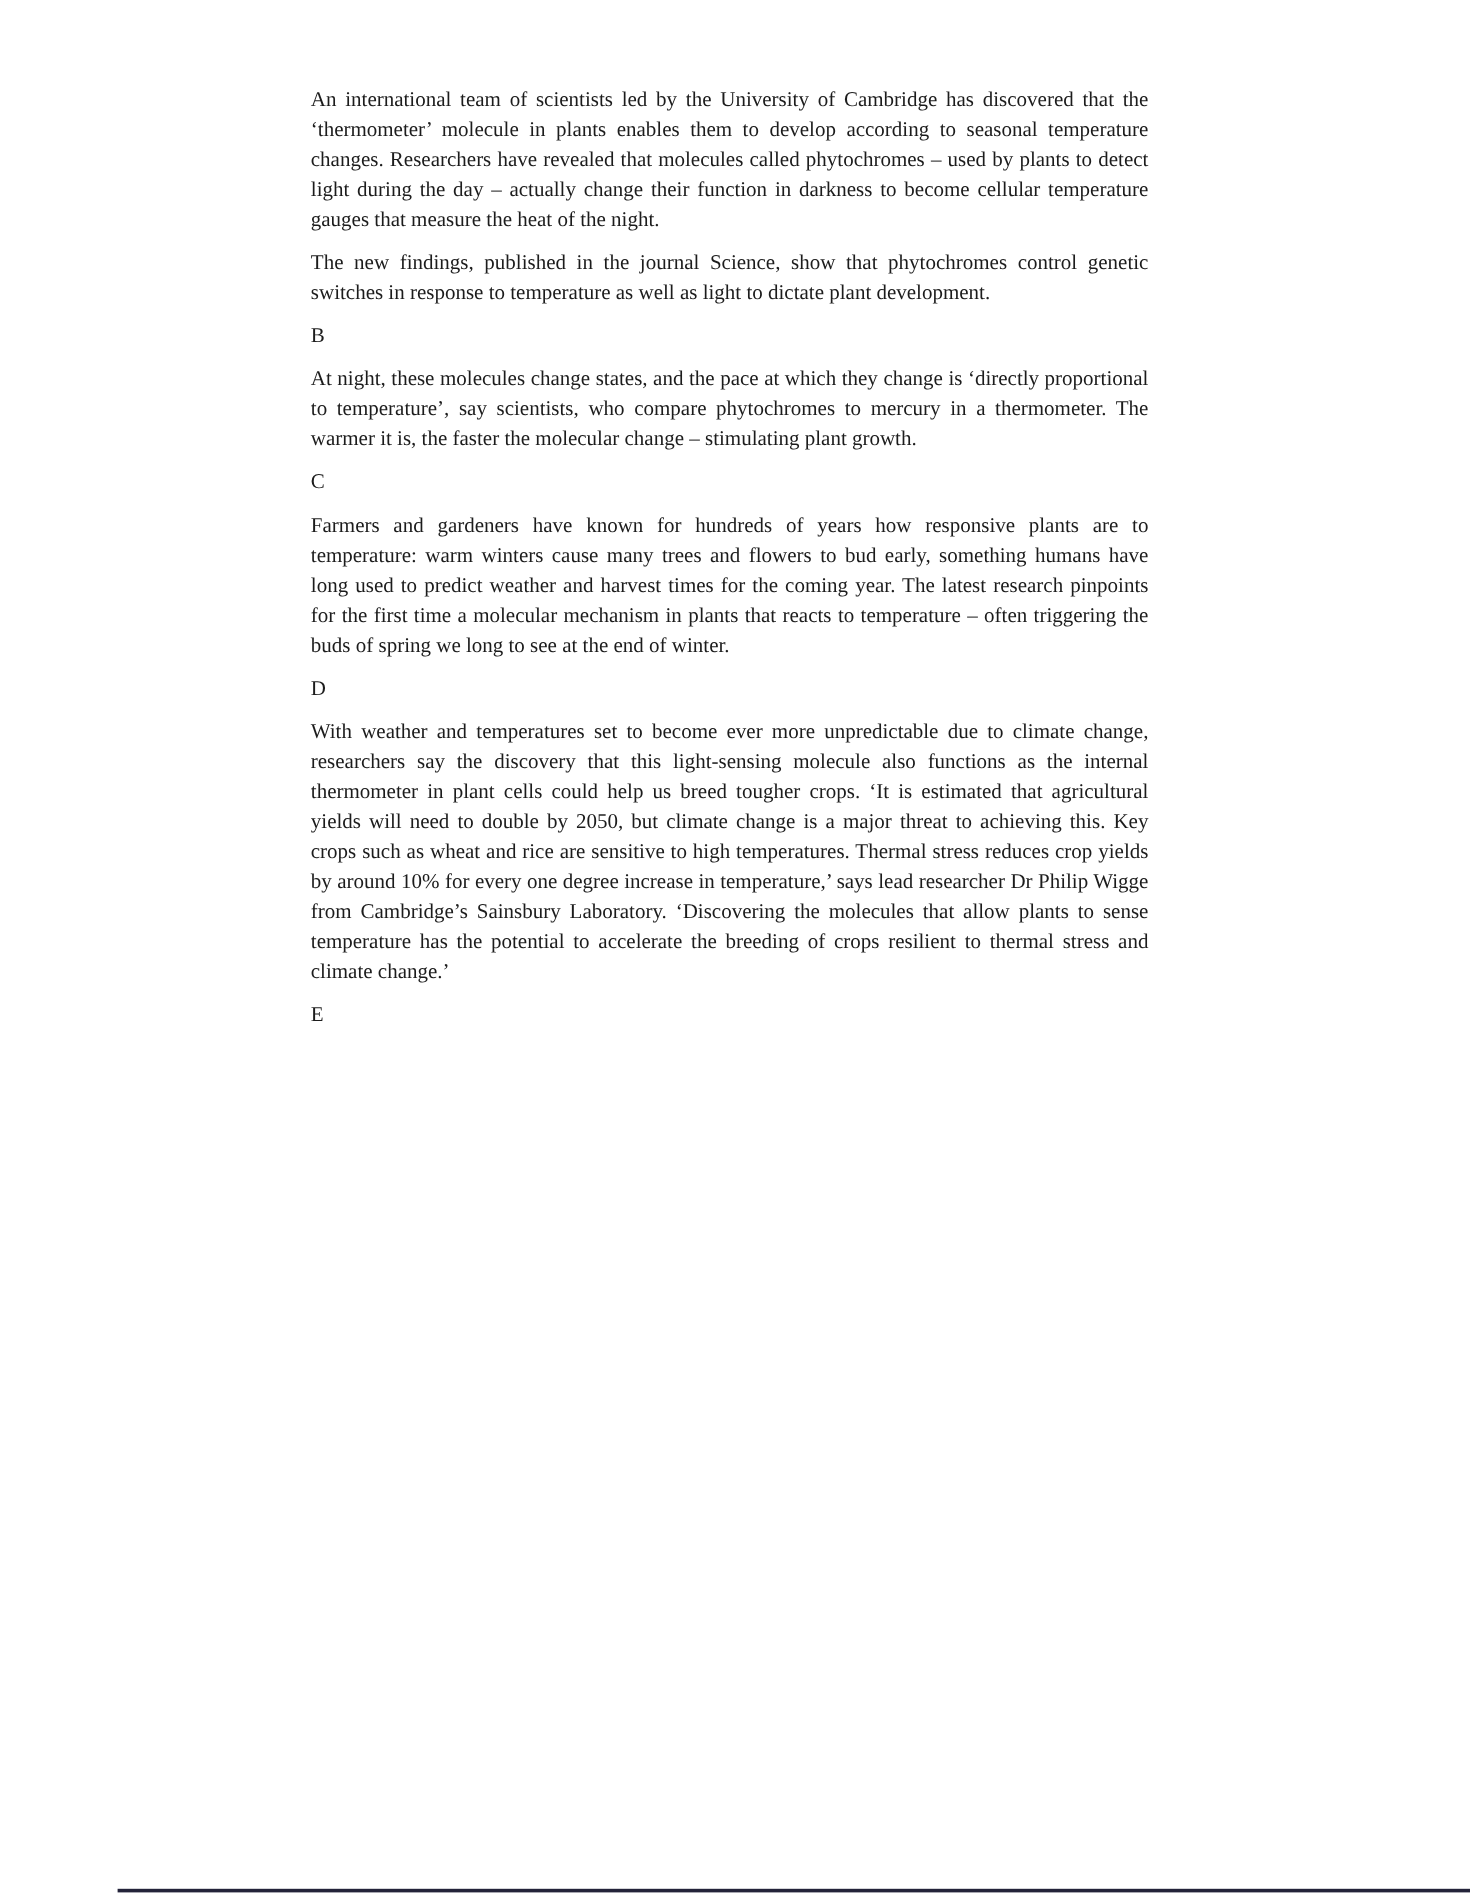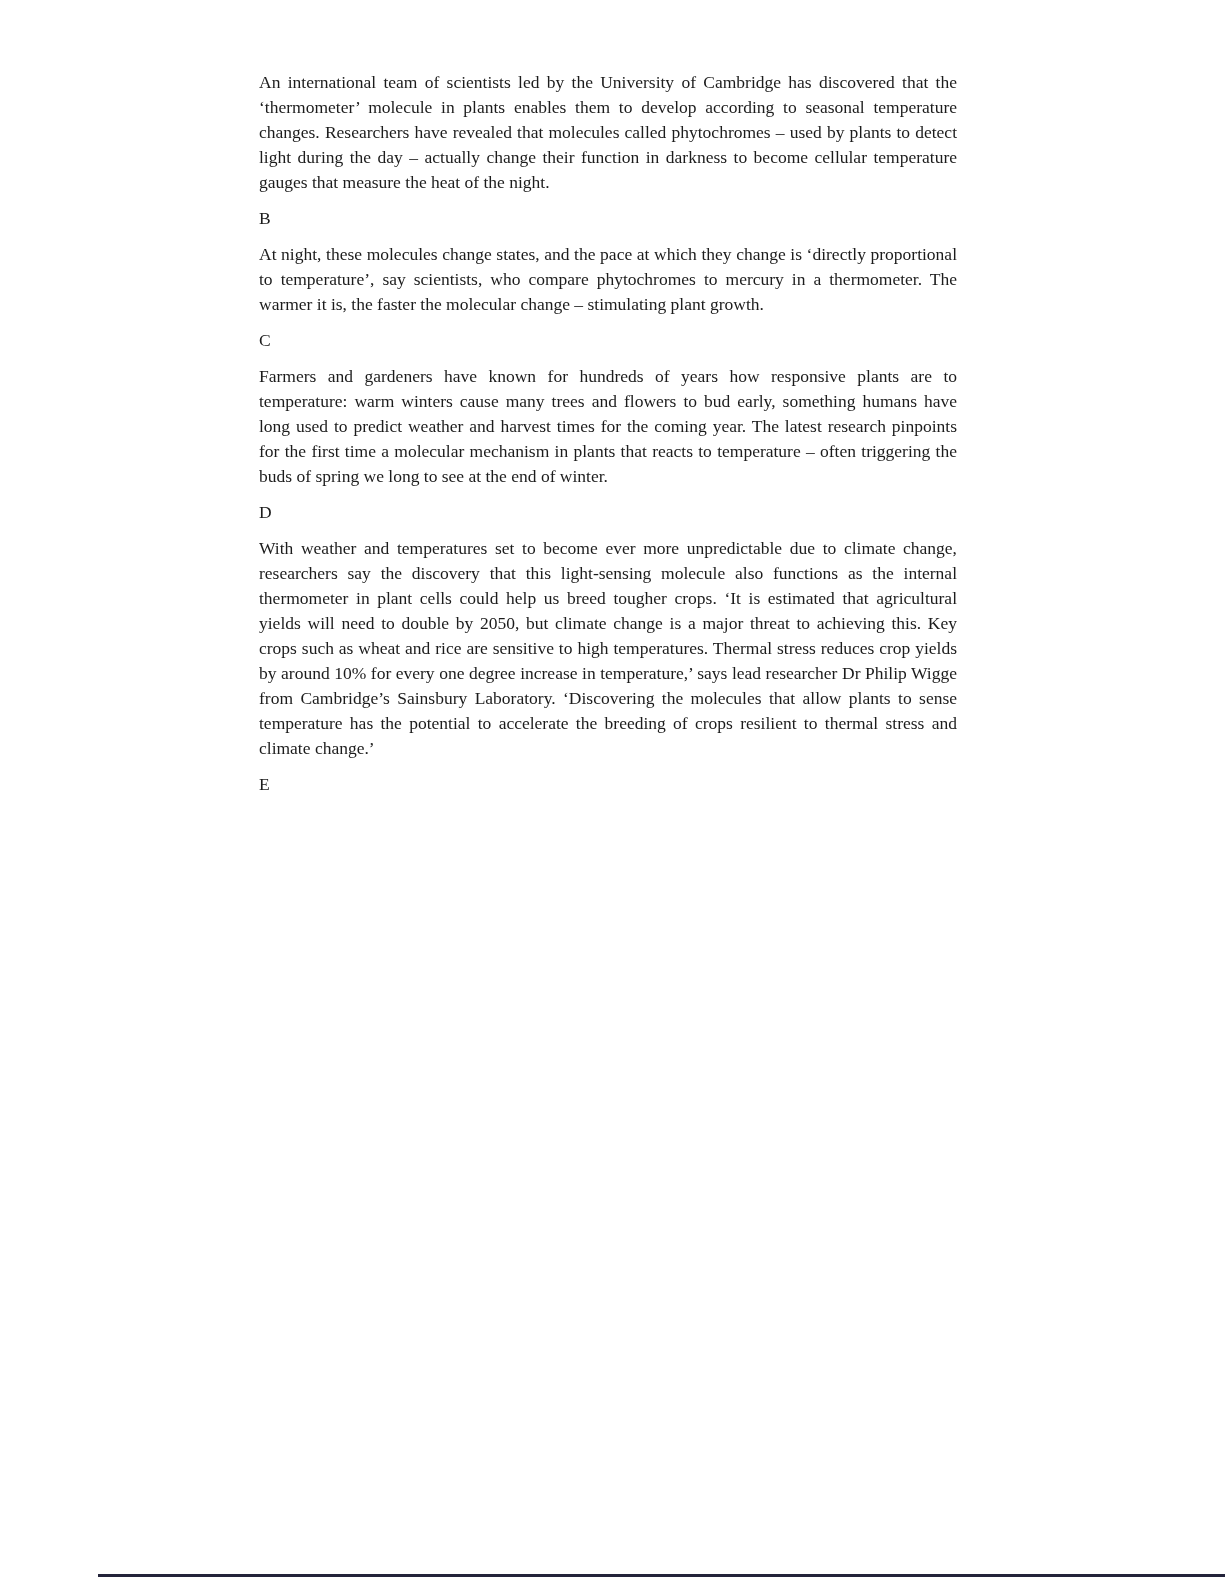--- a/index.html
+++ b/index.html
@@ -43,20 +43,21 @@
     height: 3px;
     background: #23233a;
   }
 </style>
 </head>
 <body>
 
 <div class="page">
   <div class="text-column">
     <p class="para">An international team of scientists led by the University of Cambridge has discovered that the ‘thermometer’ molecule in plants enables them to develop according to seasonal temperature changes. Researchers have revealed that molecules called phytochromes – used by plants to detect light during the day – actually change their function in darkness to become cellular temperature gauges that measure the heat of the night.</p>
+    <p class="para">The new findings, published in the journal Science, show that phytochromes control genetic switches in response to temperature as well as light to dictate plant development.</p>
     <p class="section-letter">B</p>
     <p class="para">At night, these molecules change states, and the pace at which they change is ‘directly proportional to temperature’, say scientists, who compare phytochromes to mercury in a thermometer. The warmer it is, the faster the molecular change – stimulating plant growth.</p>
     <p class="section-letter">C</p>
     <p class="para">Farmers and gardeners have known for hundreds of years how responsive plants are to temperature: warm winters cause many trees and flowers to bud early, something humans have long used to predict weather and harvest times for the coming year. The latest research pinpoints for the first time a molecular mechanism in plants that reacts to temperature – often triggering the buds of spring we long to see at the end of winter.</p>
     <p class="section-letter">D</p>
     <p class="para">With weather and temperatures set to become ever more unpredictable due to climate change, researchers say the discovery that this light-sensing molecule also functions as the internal thermometer in plant cells could help us breed tougher crops. ‘It is estimated that agricultural yields will need to double by 2050, but climate change is a major threat to achieving this. Key crops such as wheat and rice are sensitive to high temperatures. Thermal stress reduces crop yields by around 10% for every one degree increase in temperature,’ says lead researcher Dr Philip Wigge from Cambridge’s Sainsbury Laboratory. ‘Discovering the molecules that allow plants to sense temperature has the potential to accelerate the breeding of crops resilient to thermal stress and climate change.’</p>
     <p class="section-letter">E</p>
   </div>
   <div class="bottom-rule"></div>
 </div>

